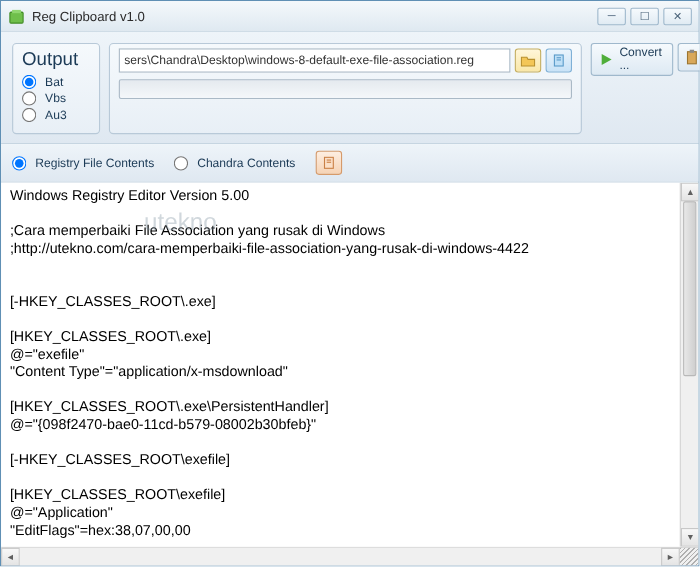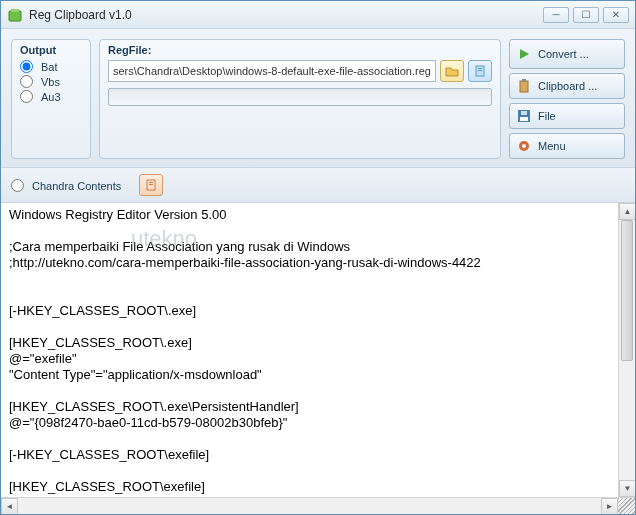--- a/index.html
+++ b/index.html
@@ -5,31 +5,31 @@
 *{box-sizing:border-box;margin:0;padding:0;font-family:"Segoe UI",Tahoma,sans-serif;font-size:11px}
 body{background:#fff;width:636px;height:515px;overflow:hidden}
 .window{border:1px solid #5f8fb4;background:#fff;width:636px;height:515px;display:flex;flex-direction:column}
 .titlebar{height:28px;background:linear-gradient(#f4f8fb,#dfe9f1);display:flex;align-items:center;padding:0 6px;border-bottom:1px solid #c6d5e1}
 .titlebar .ico{width:16px;height:16px;margin-right:6px;display:flex;align-items:center;justify-content:center}
 .title-text{flex:1;color:#2b2b2b;font-size:12px}
 .winbtns{display:flex;gap:4px}
 .winbtn{width:26px;height:16px;border:1px solid #9fb8cc;border-radius:2px;background:linear-gradient(#f6fafd,#e0ebf3);color:#4a6278;display:flex;align-items:center;justify-content:center;font-size:10px}
 .toolbar{background:linear-gradient(#eef4f9,#dfe8f1);padding:10px 10px 8px 10px;display:flex;gap:8px;border-bottom:1px solid #c6d5e1}
 .grp{border:1px solid #b8c9d8;border-radius:4px;background:linear-gradient(#f5f9fc,#e8eff6);padding:4px 8px 8px 8px}
-.grp-title{font-weight:bold;color:#1b3a56;margin-bottom:4px;font-size:11px}
+.grp-title{font-weight:normal;color:#1b3a56;margin-bottom:4px;font-size:17px}
 .output-grp{width:80px}
 .radio-row{display:flex;align-items:flex-end;gap:8px;margin:2px 0;color:#1b3a56}
 .radio-row input{margin:0}
 .regfile-grp{flex:1}
 .path-row{display:flex;gap:4px;align-items:flex-start}
 .path-input{flex:1;height:22px;border:1px solid #aab9c6;background:#fff;padding:0 4px;color:#333;font-size:11px}
 .icobtn{width:24px;height:22px;border:1px solid #c5ae5f;border-radius:3px;background:linear-gradient(#fff6d9,#f9e7a8);display:flex;align-items:center;justify-content:center}
 .icobtn.blue{border-color:#7fb0d6;background:linear-gradient(#eaf4fc,#c9e3f7)}
 .progress{margin-top:6px;height:18px;border:1px solid #aab9c6;border-radius:2px;background:linear-gradient(#e5eaef,#f4f7fa)}
-.btncol{width:116px;display:flex;flex-direction:column;gap:4px}
+.btncol{width:88px;display:flex;flex-direction:row;gap:4px}
 .bigbtn{height:26px;border:1px solid #9fb8cc;border-radius:3px;background:linear-gradient(#f6fafd,#dde9f3);display:flex;align-items:center;padding:0 6px;gap:6px;color:#1b3a56;cursor:pointer}
 .bigbtn:first-child{height:30px}
 .bigbtn .bic{width:16px;height:16px;display:flex;align-items:center;justify-content:center}
 .subbar{background:linear-gradient(#eef4f9,#dfe8f1);padding:6px 10px;display:flex;align-items:center;gap:18px;border-bottom:1px solid #c6d5e1}
 .content{flex:1;display:flex;flex-direction:column;overflow:hidden}
 .text-area{flex:1;padding:4px 8px;background:#fff;color:#000;font-family:Arial,sans-serif;font-size:13px;line-height:16px;white-space:pre;overflow:hidden;position:relative}
 .scroll-h{height:17px;background:#f0f0f0;border-top:1px solid #d4d4d4;display:flex;align-items:center}
 .scroll-btn{width:17px;height:17px;background:linear-gradient(#f8f8f8,#e4e4e4);border:1px solid #c8c8c8;display:flex;align-items:center;justify-content:center;color:#606060;font-size:8px}
 .scroll-track{flex:1;height:17px;background:#f0f0f0}
 .resize{width:17px;height:17px;background:repeating-linear-gradient(135deg,#b0b0b0 0 1px,transparent 1px 3px)}
@@ -67,21 +67,20 @@
           <input type="radio" name="o" style="">
           <span>Vbs</span>
         </label>
       <label class="radio-row">
           <input type="radio" name="o" style="">
           <span>Au3</span>
         </label>
     </div>
 
     <div class="grp regfile-grp">
-      <div class="grp-title">RegFile:</div>
       <div class="path-row">
         <input class="path-input" value="sers\Chandra\Desktop\windows-8-default-exe-file-association.reg" style="">
         <div class="icobtn">
             <svg width="14" height="12">
               <path d="M1 3h5l1 2h6v6H1z" fill="#f3c657" stroke="#b8902f"></path>
             </svg>
           </div>
         <div class="icobtn blue">
             <svg width="12" height="12">
               <rect x="2" y="1" width="8" height="10" fill="#bfe0f7" stroke="#5a9bc9"></rect>
@@ -128,20 +127,24 @@
               <circle cx="7" cy="7" r="2" fill="#fff"></circle>
             </svg>
           </span>
           <span>Menu</span>
         </div>
     </div>
   </div>
 
   <div class="subbar">
     <label class="radio-row">
+        <input type="radio" name="v" checked="" style="">
+        <span>Registry File Contents</span>
+      </label>
+    <label class="radio-row">
         <input type="radio" name="v" style="">
         <span>Chandra Contents</span>
       </label>
     <div class="icobtn blue" style="border-color:#d69a6a;background:linear-gradient(#fdeee1,#f6d3b5)">
         <svg width="12" height="12">
           <rect x="2" y="1" width="8" height="10" fill="#fbe0c8" stroke="#c97f45"></rect>
           <rect x="4" y="3" width="4" height="1" fill="#c97f45"></rect>
           <rect x="4" y="5" width="4" height="1" fill="#c97f45"></rect>
         </svg>
       </div>

